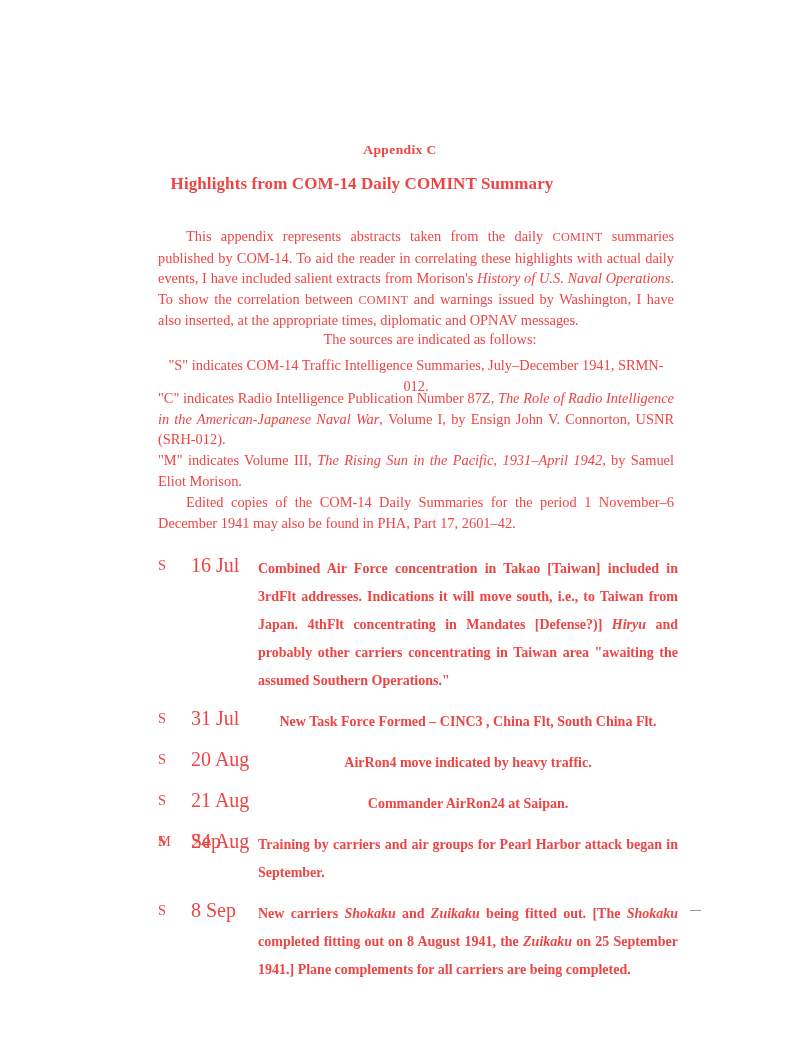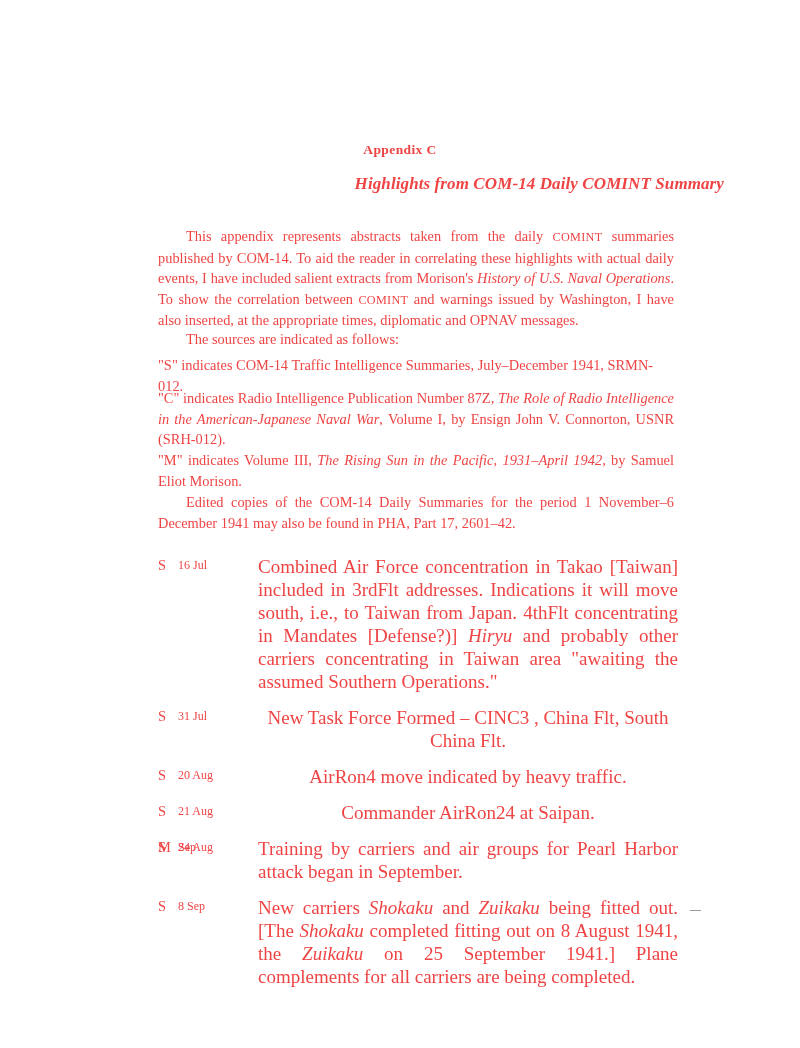--- a/index.html
+++ b/index.html
@@ -26,38 +26,37 @@
     text-align: center;
     font-size: 13.5px;
     font-weight: bold;
     letter-spacing: 0.4px;
   }
   .doc-title {
     position: absolute;
     top: 174px;
     left: 0;
     width: 724px;
-    text-align: right;
+    text-align: center;
     font-size: 17px;
     font-weight: bold;
     letter-spacing: 0.1px;
-    font-style: italic;
   }
 
   
   .prose {
     position: absolute;
     left: 158px;
     width: 516px;
     font-size: 14.4px;
     line-height: 20.6px;
     text-align: justify;
     text-justify: inter-word;
   }
-  .prose.nojust { text-align: left; }
+  .prose.nojust { text-align: center; }
   .indent { text-indent: 28px; }
 
   .smallcaps {
     font-size: 12.2px;
     letter-spacing: 0.3px;
   }
   .ital { font-style: italic; }
 
   
   #p-intro      { top: 226px; font-family: Liberation Serif, serif; }
@@ -82,35 +81,36 @@
   .entry .src {
     position: absolute;
     left: 0;
     top: 0;
     width: 24px;
     font-size: 14.4px;
     line-height: 20.6px;
   }
   .entry .date {
     position: absolute;
-    left: 20px;
+    left: 33px;
     top: 0;
     width: 64px;
-    font-size: 12px;
+    font-size: 20px;
     line-height: 20.6px;
     white-space: nowrap;
     font-family: Liberation Serif, serif;
   }
   .entry .body {
     margin-left: 100px;
     width: 420px;
-    font-size: 19px;
-    line-height: 23px;
+    font-size: 14px;
+    line-height: 28px;
     text-align: justify;
     text-justify: inter-word;
+    font-weight: bold;
   }
   .entry .body.nojust { text-align: center; }
 
   
   .page-number {
     position: absolute;
     top: 906px;
     left: 0;
     width: 800px;
     text-align: center;

